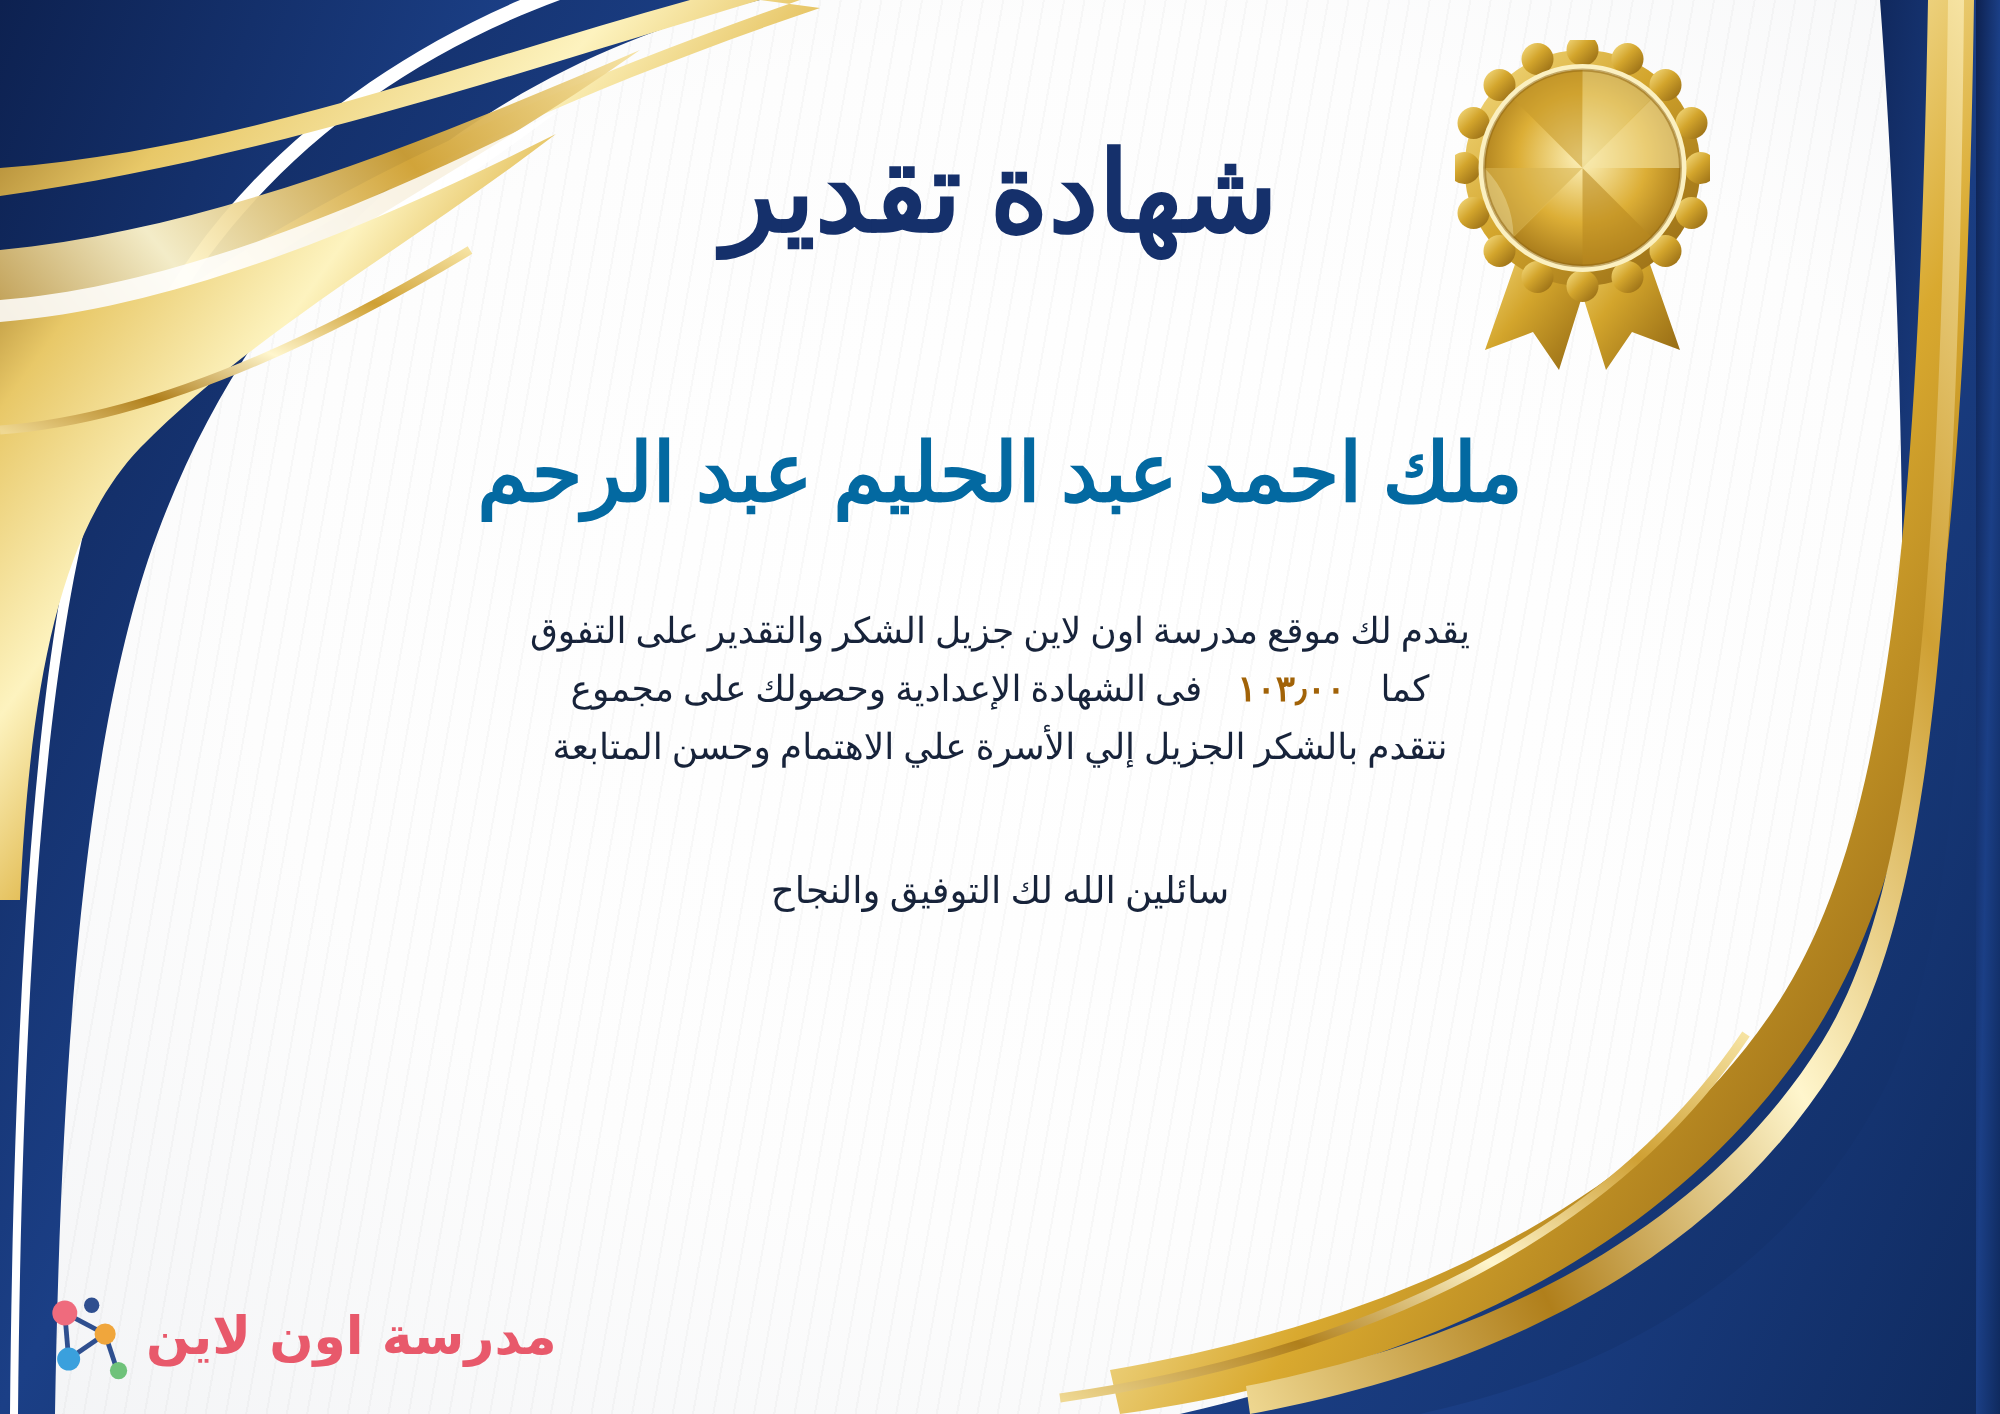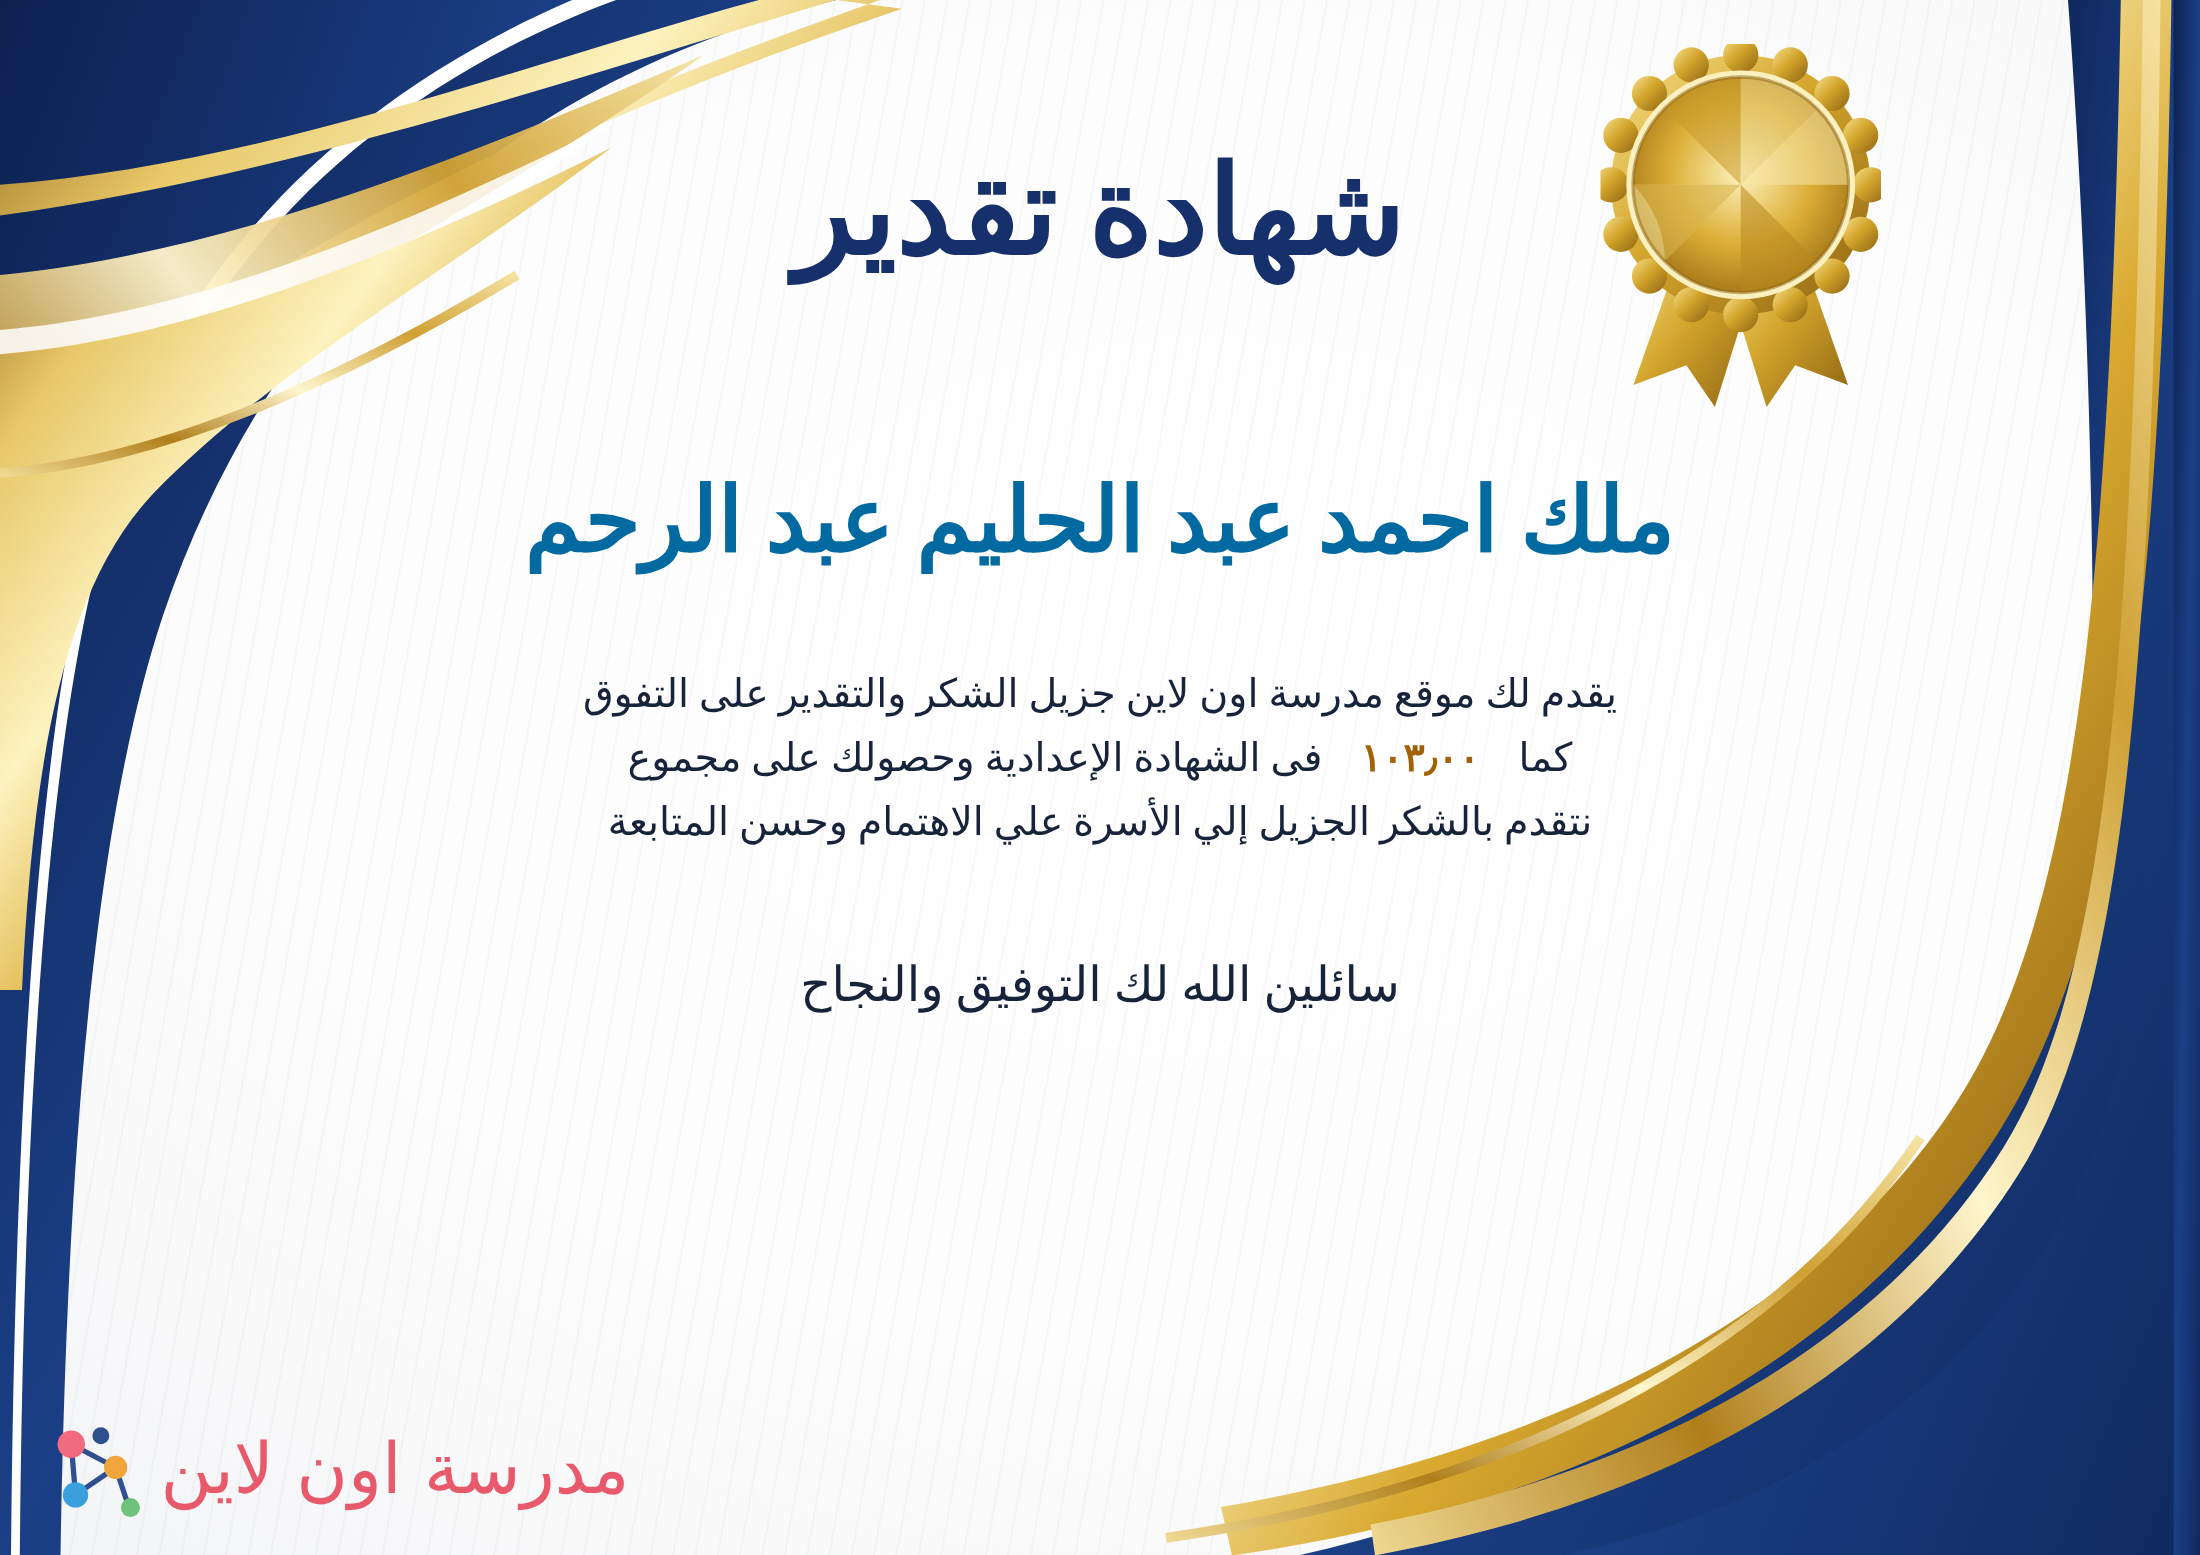--- a/index.html
+++ b/index.html
@@ -88,21 +88,21 @@
   .grade-num {
     display: inline-block;
     font-weight: 700;
     color: #a16207;
     padding: 0 26px;
     letter-spacing: 2px;
   }
 
   .wish {
     margin-top: 92px;
-    font-size: 44px;
+    font-size: 37px;
     color: #17233a;
     font-weight: 500;
   }
 
   
   .medal {
     position: absolute;
     top: 40px;
     right: 290px;
     width: 255px;
@@ -118,22 +118,22 @@
     flex-direction: column;
     align-items: flex-start;
     direction: rtl;
   }
   .brand-row {
     display: flex;
     align-items: center;
     gap: 14px;
   }
   .brand-ar {
-    font-size: 64px;
-    font-weight: 400;
+    font-size: 52px;
+    font-weight: 700;
     color: #e8596b;
     line-height: 1;
     letter-spacing: -1px;
   }
   .brand-url {
     margin-top: 8px;
     font-size: 52px;
     font-weight: 700;
     color: #243c6b;
     letter-spacing: 1px;

